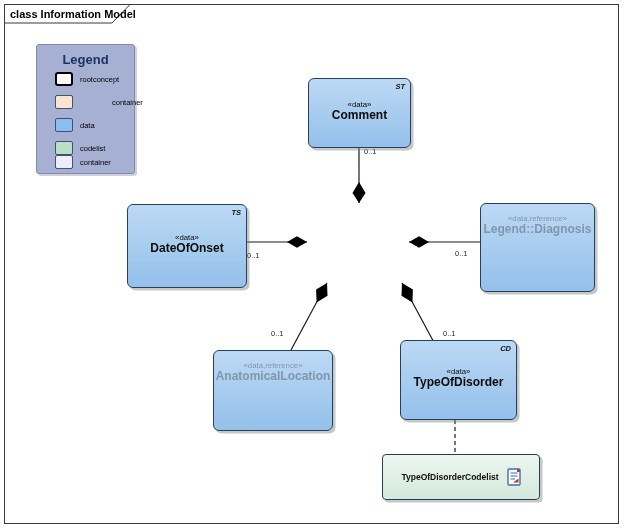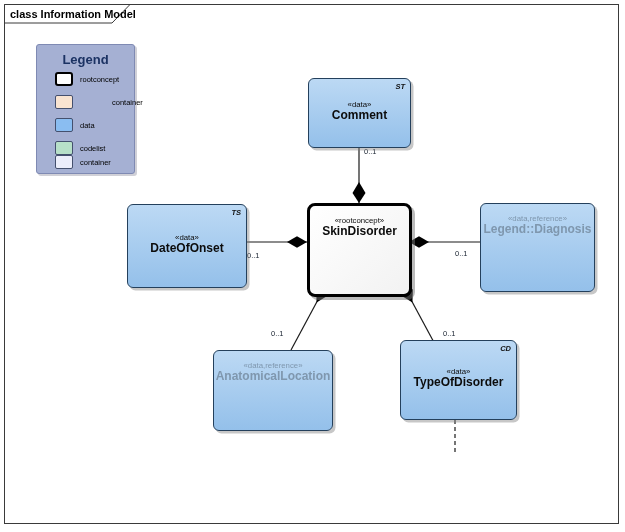--- a/index.html
+++ b/index.html
@@ -136,24 +136,20 @@
   <div class="mult" id="m-cause">0..1</div>
   <div class="mult" id="m-anatomical">0..1</div>
   <div class="mult" id="m-typeofdisorder">0..1</div>
 
   <div class="node centered" id="node-comment">
     <span class="tag">ST</span>
     <div class="stereo">«data»</div>
     <div class="cname">Comment</div>
   </div>
 
-  <div class="node topaligned" id="node-skin">
-    <div class="stereo">«rootconcept»</div>
-    <div class="cname">SkinDisorder</div>
-  </div>
 
   <div class="node centered" id="node-dateofonset">
     <span class="tag">TS</span>
     <div class="stereo">«data»</div>
     <div class="cname">DateOfOnset</div>
   </div>
 
   <div class="node topaligned reference" id="node-cause">
     <div class="stereo">«data,reference»</div>
     <div class="cname">Legend::Diagnosis</div>
@@ -163,14 +159,25 @@
     <div class="stereo">«data,reference»</div>
     <div class="cname">AnatomicalLocation</div>
   </div>
 
   <div class="node centered" id="node-typeofdisorder">
     <span class="tag">CD</span>
     <div class="stereo">«data»</div>
     <div class="cname">TypeOfDisorder</div>
   </div>
 
+  <div class="node" id="node-codelist">
+    <div class="cname">TypeOfDisorderCodelist</div>
+    <svg class="doc-icon" width="14" height="18" viewBox="0 0 14 18">
+      <rect x="1" y="1" width="12" height="16" fill="#ffffff" stroke="#3b6fb5" stroke-width="1.4" rx="1"></rect>
+      <line x1="3.5" y1="5" x2="10.5" y2="5" stroke="#3b6fb5" stroke-width="1"></line>
+      <line x1="3.5" y1="8" x2="10.5" y2="8" stroke="#3b6fb5" stroke-width="1"></line>
+      <line x1="3.5" y1="11" x2="8" y2="11" stroke="#3b6fb5" stroke-width="1"></line>
+      <polygon points="6,14.5 11.5,14.5 11.5,10.5" fill="#c0392b"></polygon>
+      <rect x="10" y="1" width="3" height="3" fill="#c0392b"></rect>
+    </svg>
+  </div>
 
 </div>
 
 </body></html>

